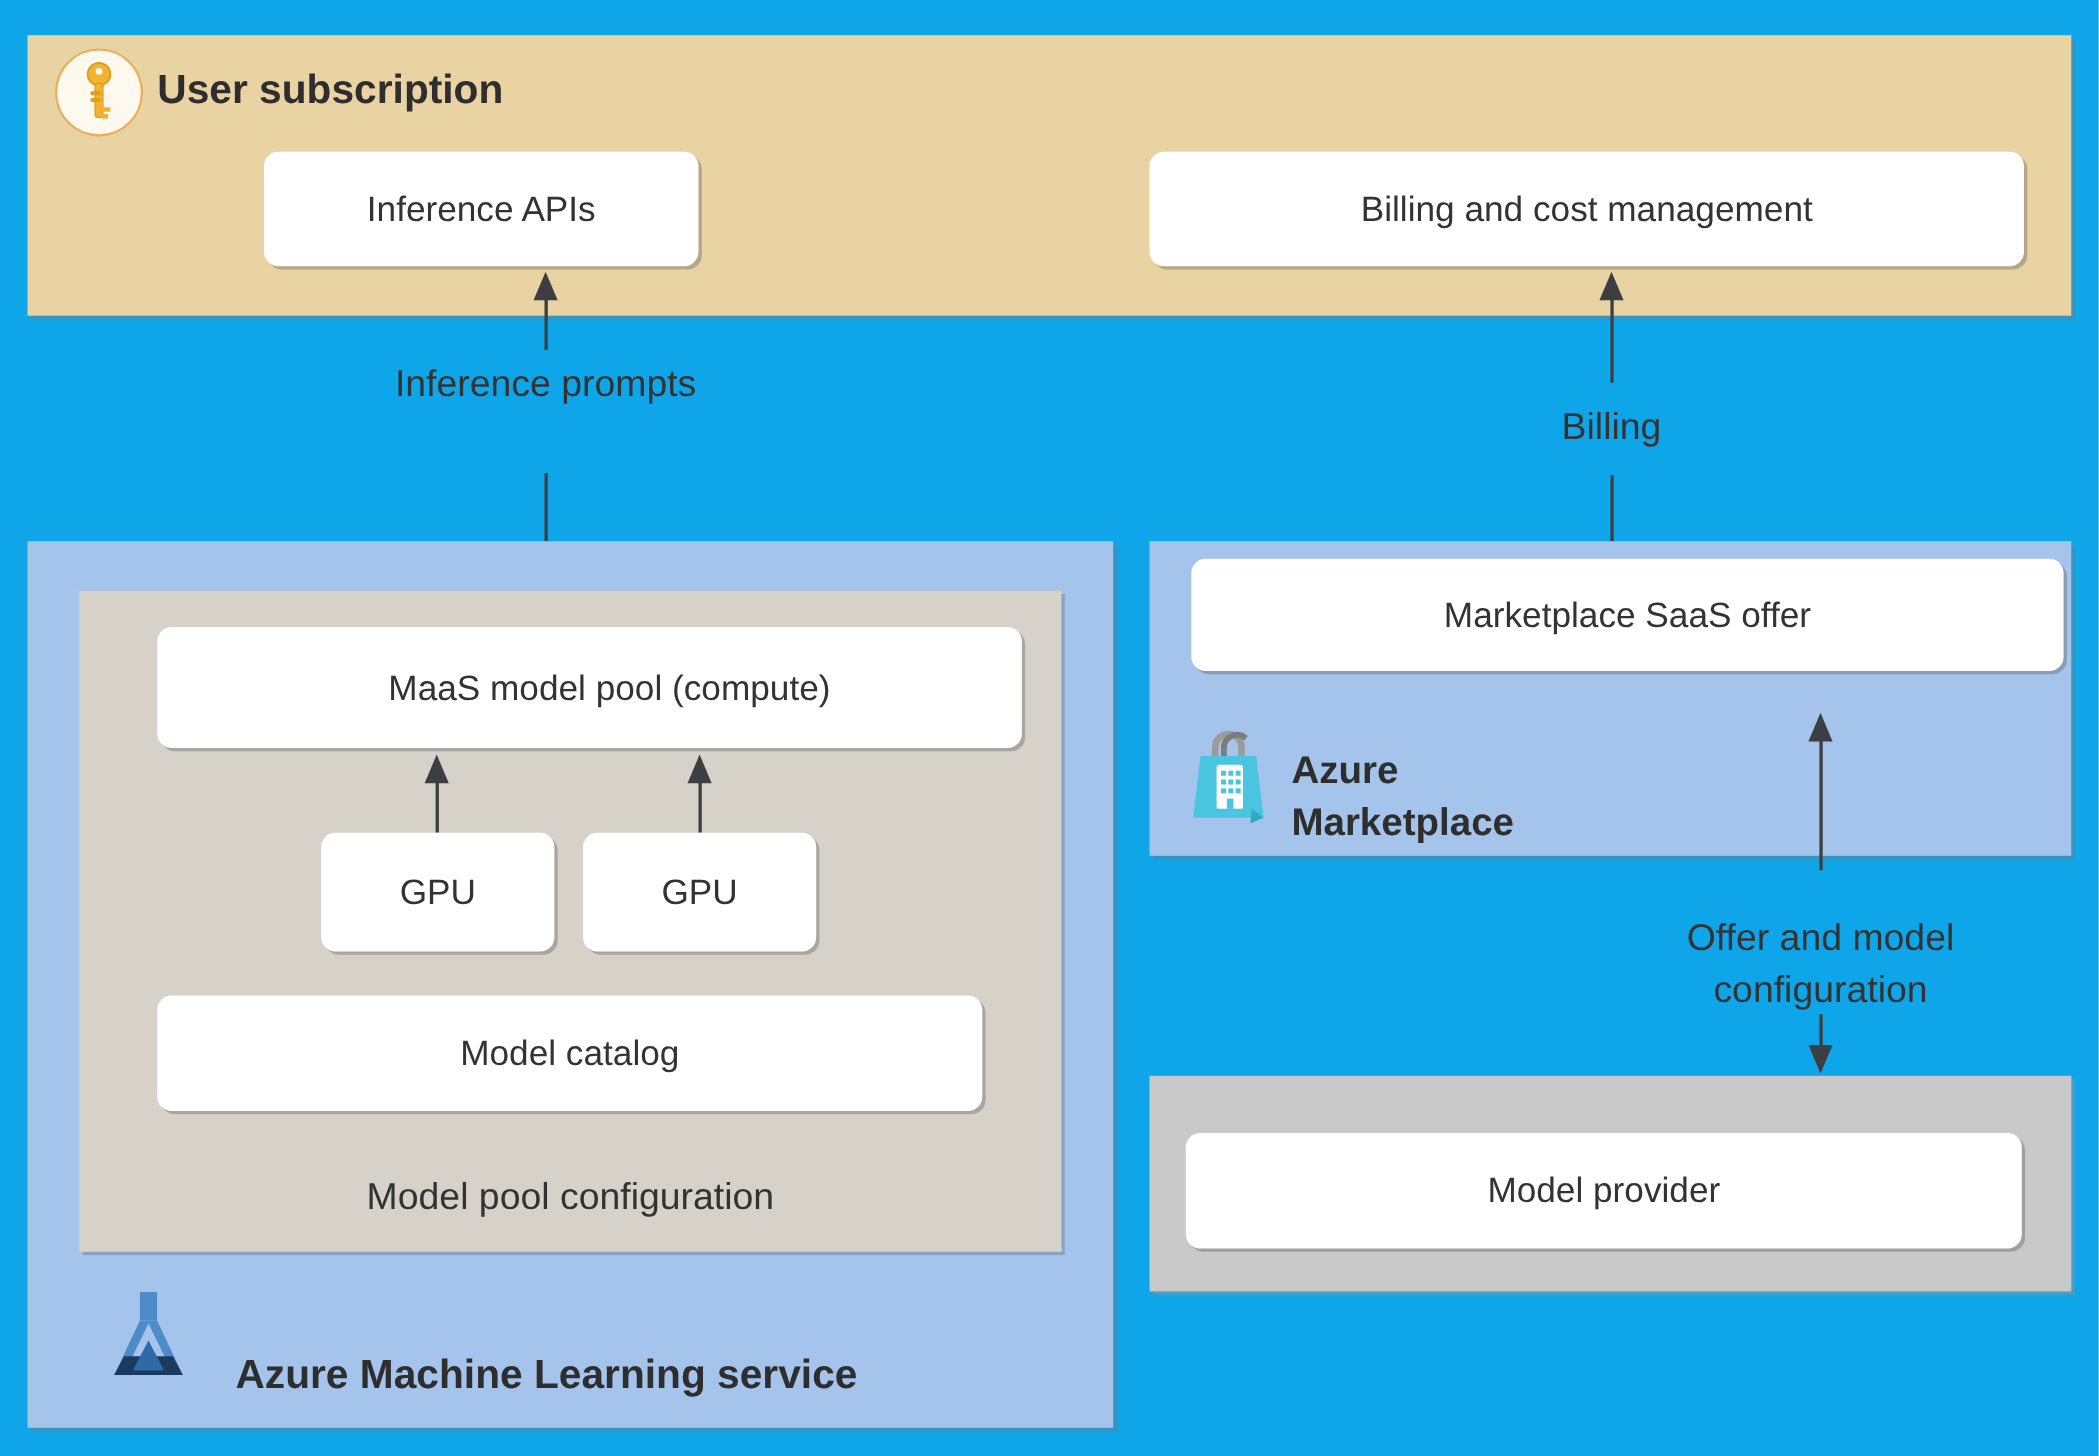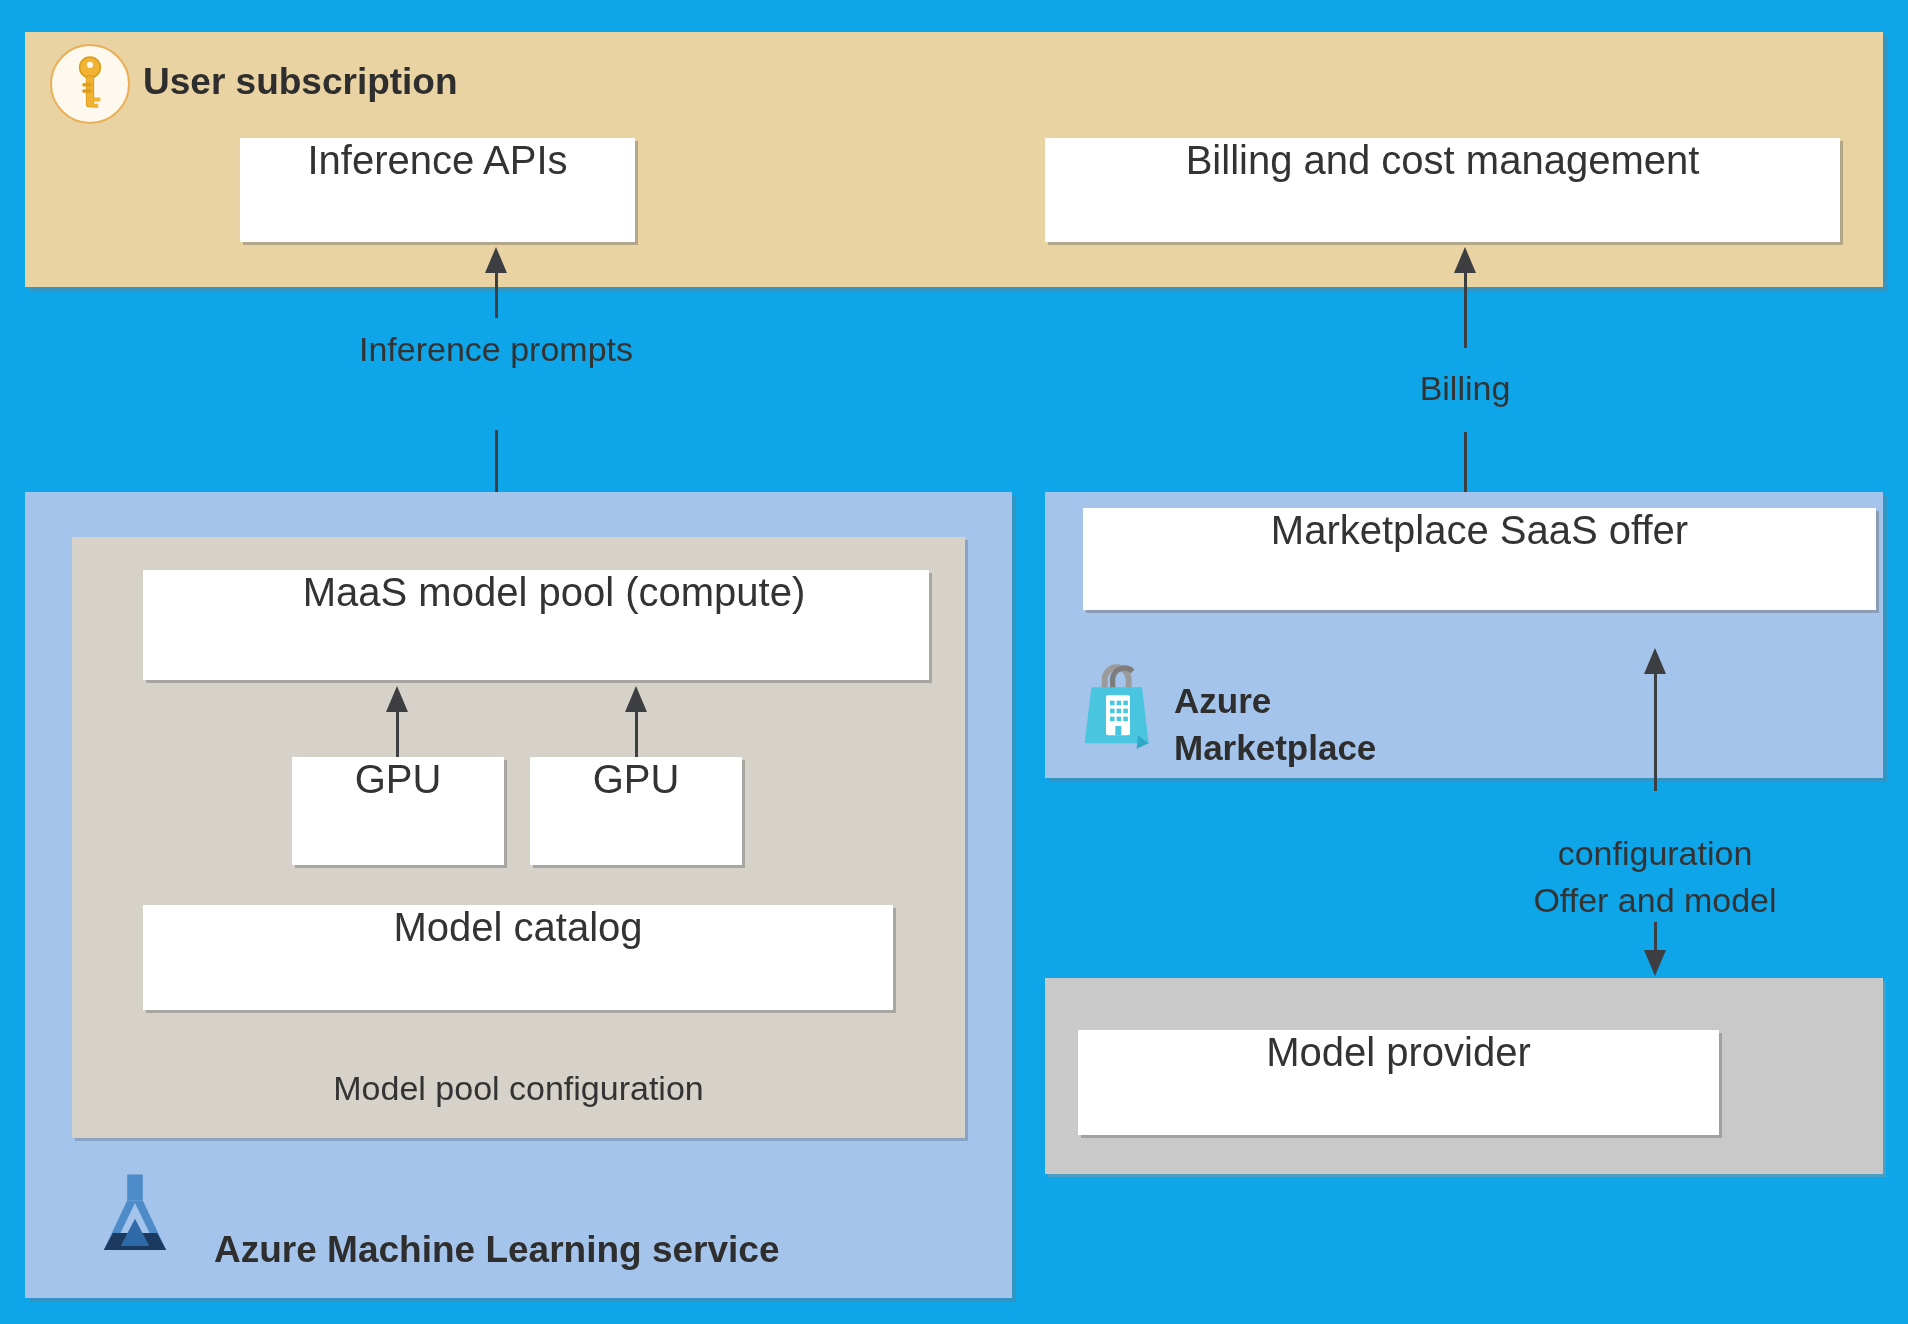--- a/index.html
+++ b/index.html
@@ -13,22 +13,22 @@
   }
   .abs{position:absolute;}
   .container-shadow{box-shadow:4px 4px 0 rgba(120,120,120,.35);}
   .banner{background:var(--tan);}
   .bluebox{background:var(--blue);}
   .graywarm{background:var(--gray-warm); box-shadow:3px 3px 0 rgba(90,100,120,.35);}
   .graycool{background:var(--gray-cool); box-shadow:3px 3px 0 rgba(150,150,150,.45);}
   .whitebox{
     background:var(--white);
     box-shadow:3px 3px 0 rgba(100,100,100,.40);
-    display:flex; justify-content:center;
-    font-size:40px; color:var(--text);
+    display:flex; align-items:center; justify-content:center;
+    font-size:32px; color:var(--text);border-radius:13px;
   }
   .banner-title{
     font-size:37px; font-weight:bold; color:var(--title); line-height:76px;
   }
   .footer-title{
     font-size:37px; font-weight:bold; color:var(--title); line-height:48px;margin-top:21px;
   }
   .edge-label{
     font-size:34px; color:var(--text); text-align:center; line-height:47px;
   }
@@ -175,27 +175,27 @@
   <div class="abs footer-title" style="left:1174px; top:656px; font-size:35px; line-height:47px;">
     <div>Azure</div>
     <div>Marketplace</div>
   </div>
 
   <div class="abs" style="left:1655px; top:0;">
     <div class="head-up" style="top:648px;"></div>
     <div class="vline" style="top:671px; height:120px;"></div>
   </div>
   <div class="abs edge-label" style="left:1455px; top:830px; width:400px;">
+    <div>Offer and model</div>
     <div>configuration</div>
-    <div>Offer and model</div>
   </div>
   <div class="abs" style="left:1655px; top:0;">
     <div class="vline" style="top:922px; height:32px;"></div>
     <div class="head-down" style="top:950px;"></div>
   </div>
 
   <div class="abs graycool" style="left:1045px; top:978px; width:838px; height:196px;"></div>
 
-  <div class="abs whitebox" style="left:1078px; top:1030px; width:641px; height:105px;">
+  <div class="abs whitebox" style="left:1078px; top:1030px; width:760px; height:105px;">
     <span>Model provider</span>
   </div>
 
 </div>
 
 </body></html>

